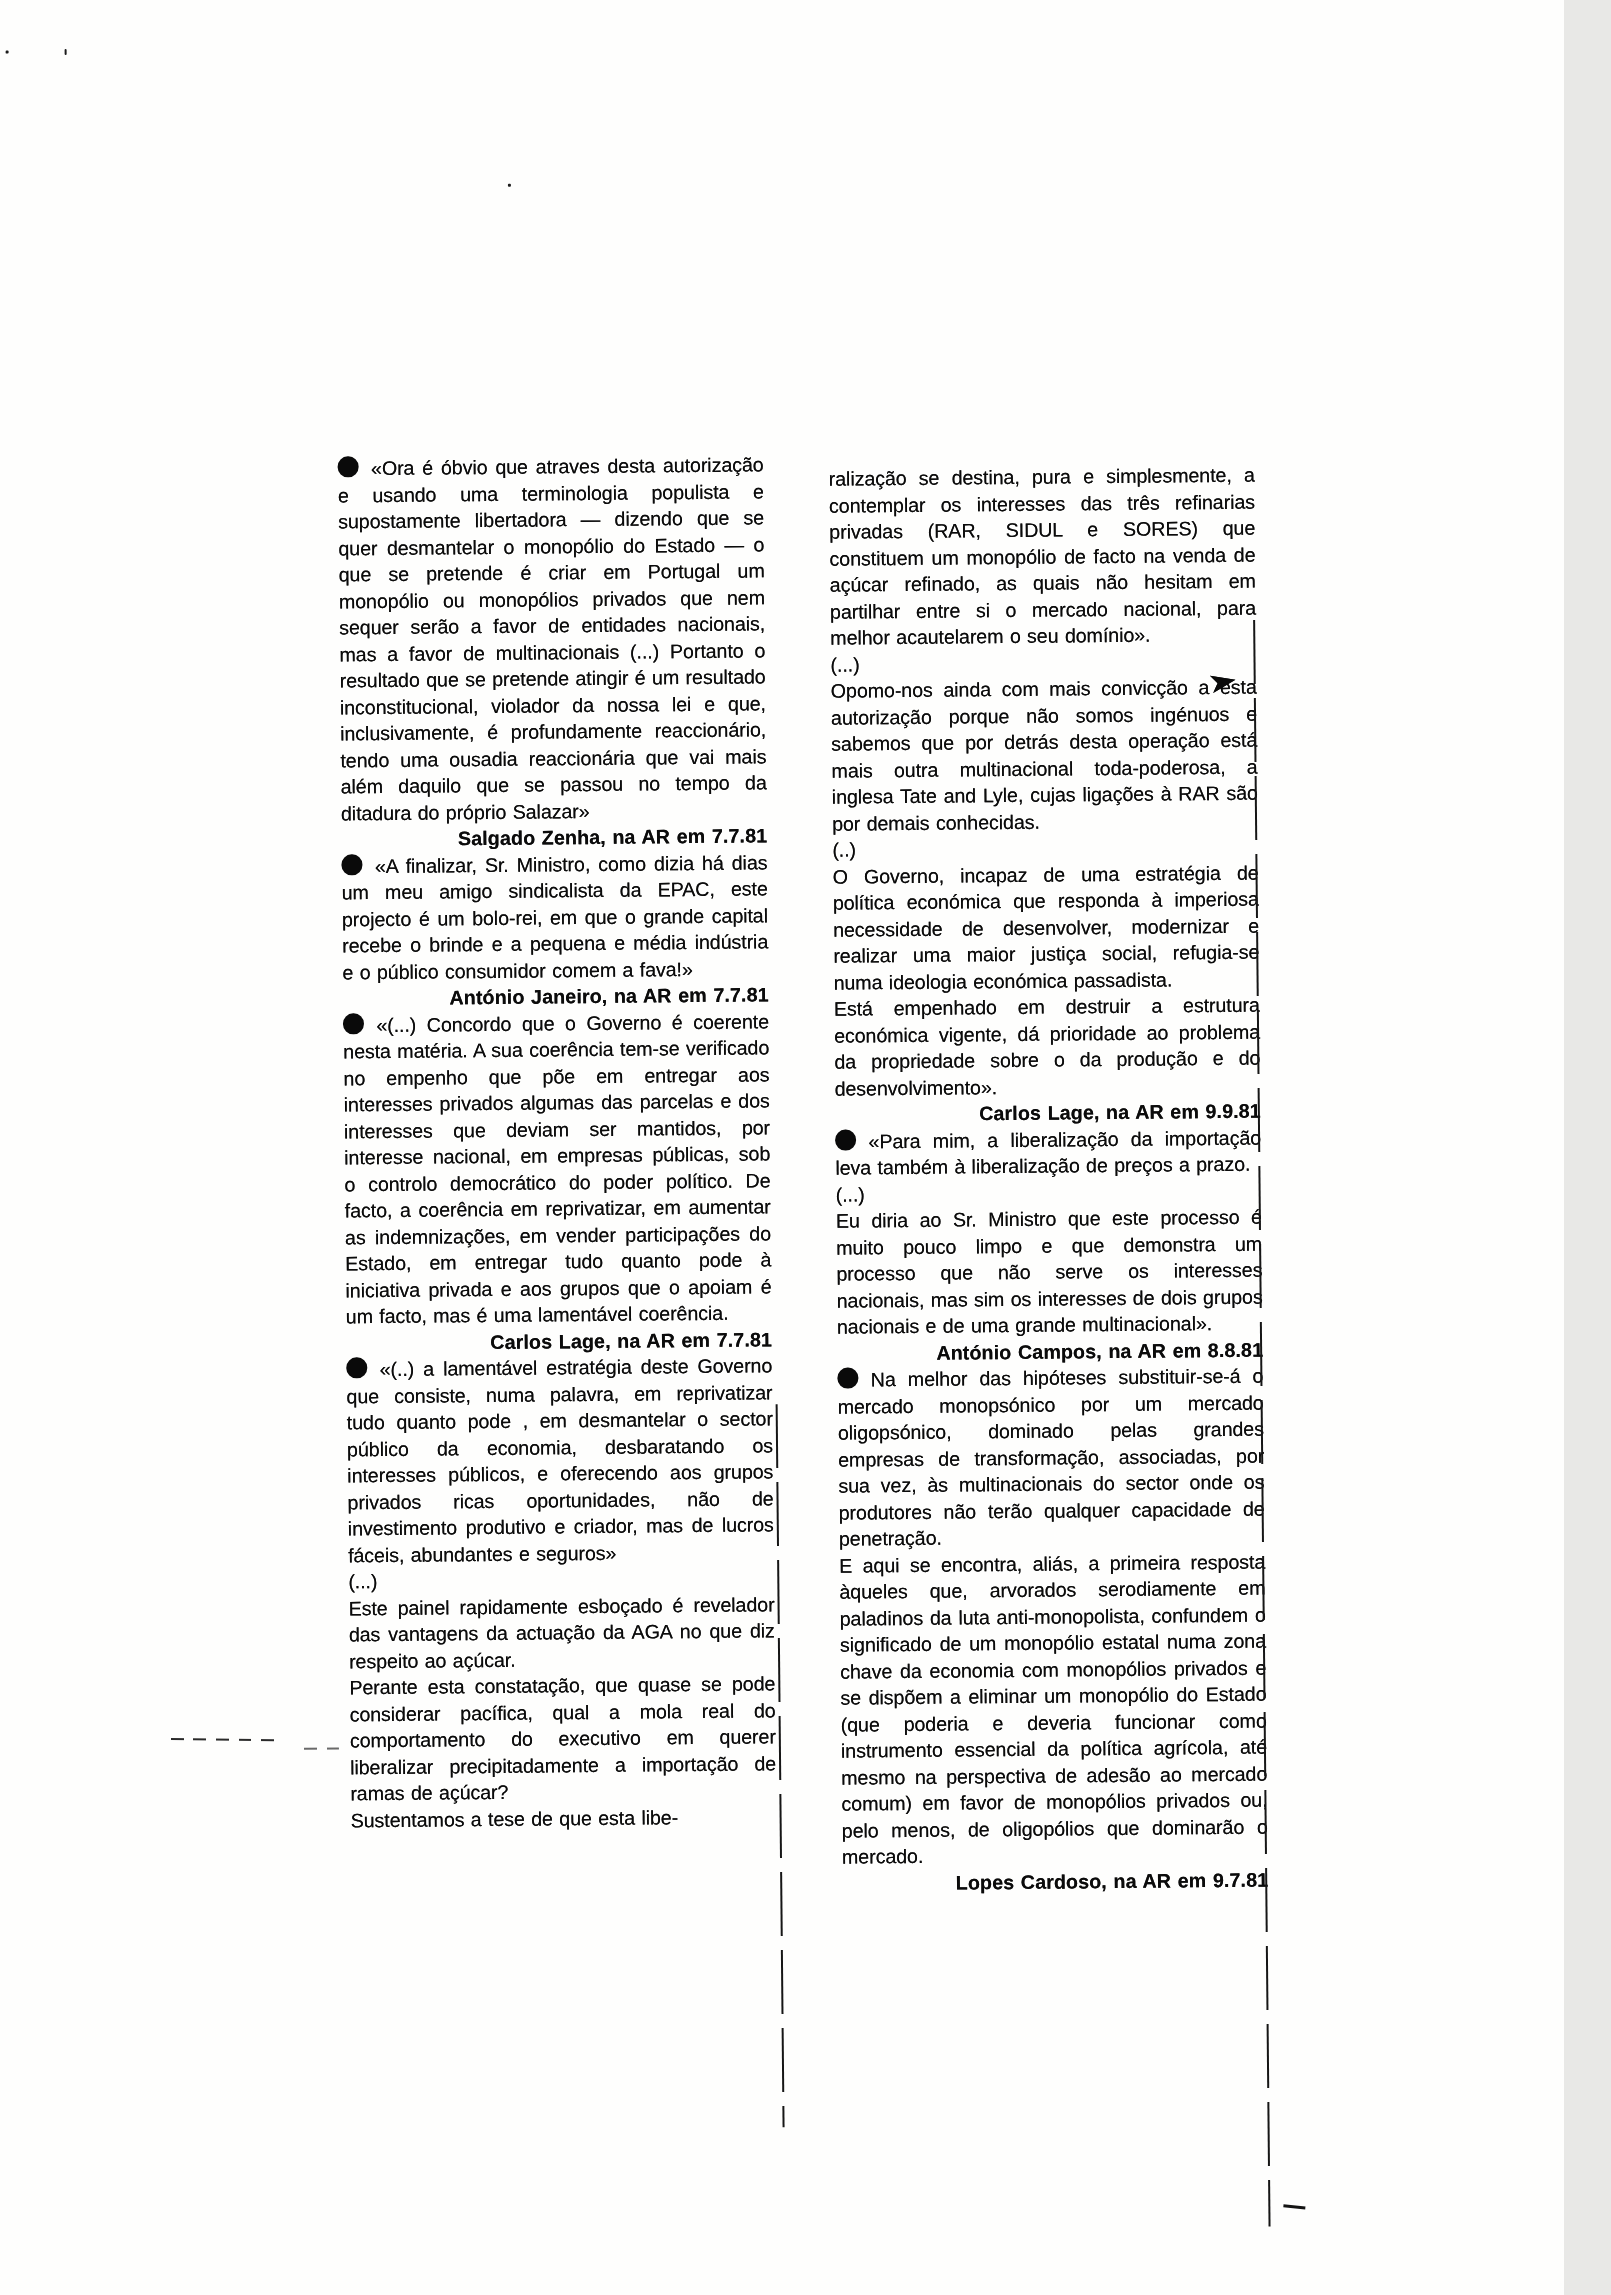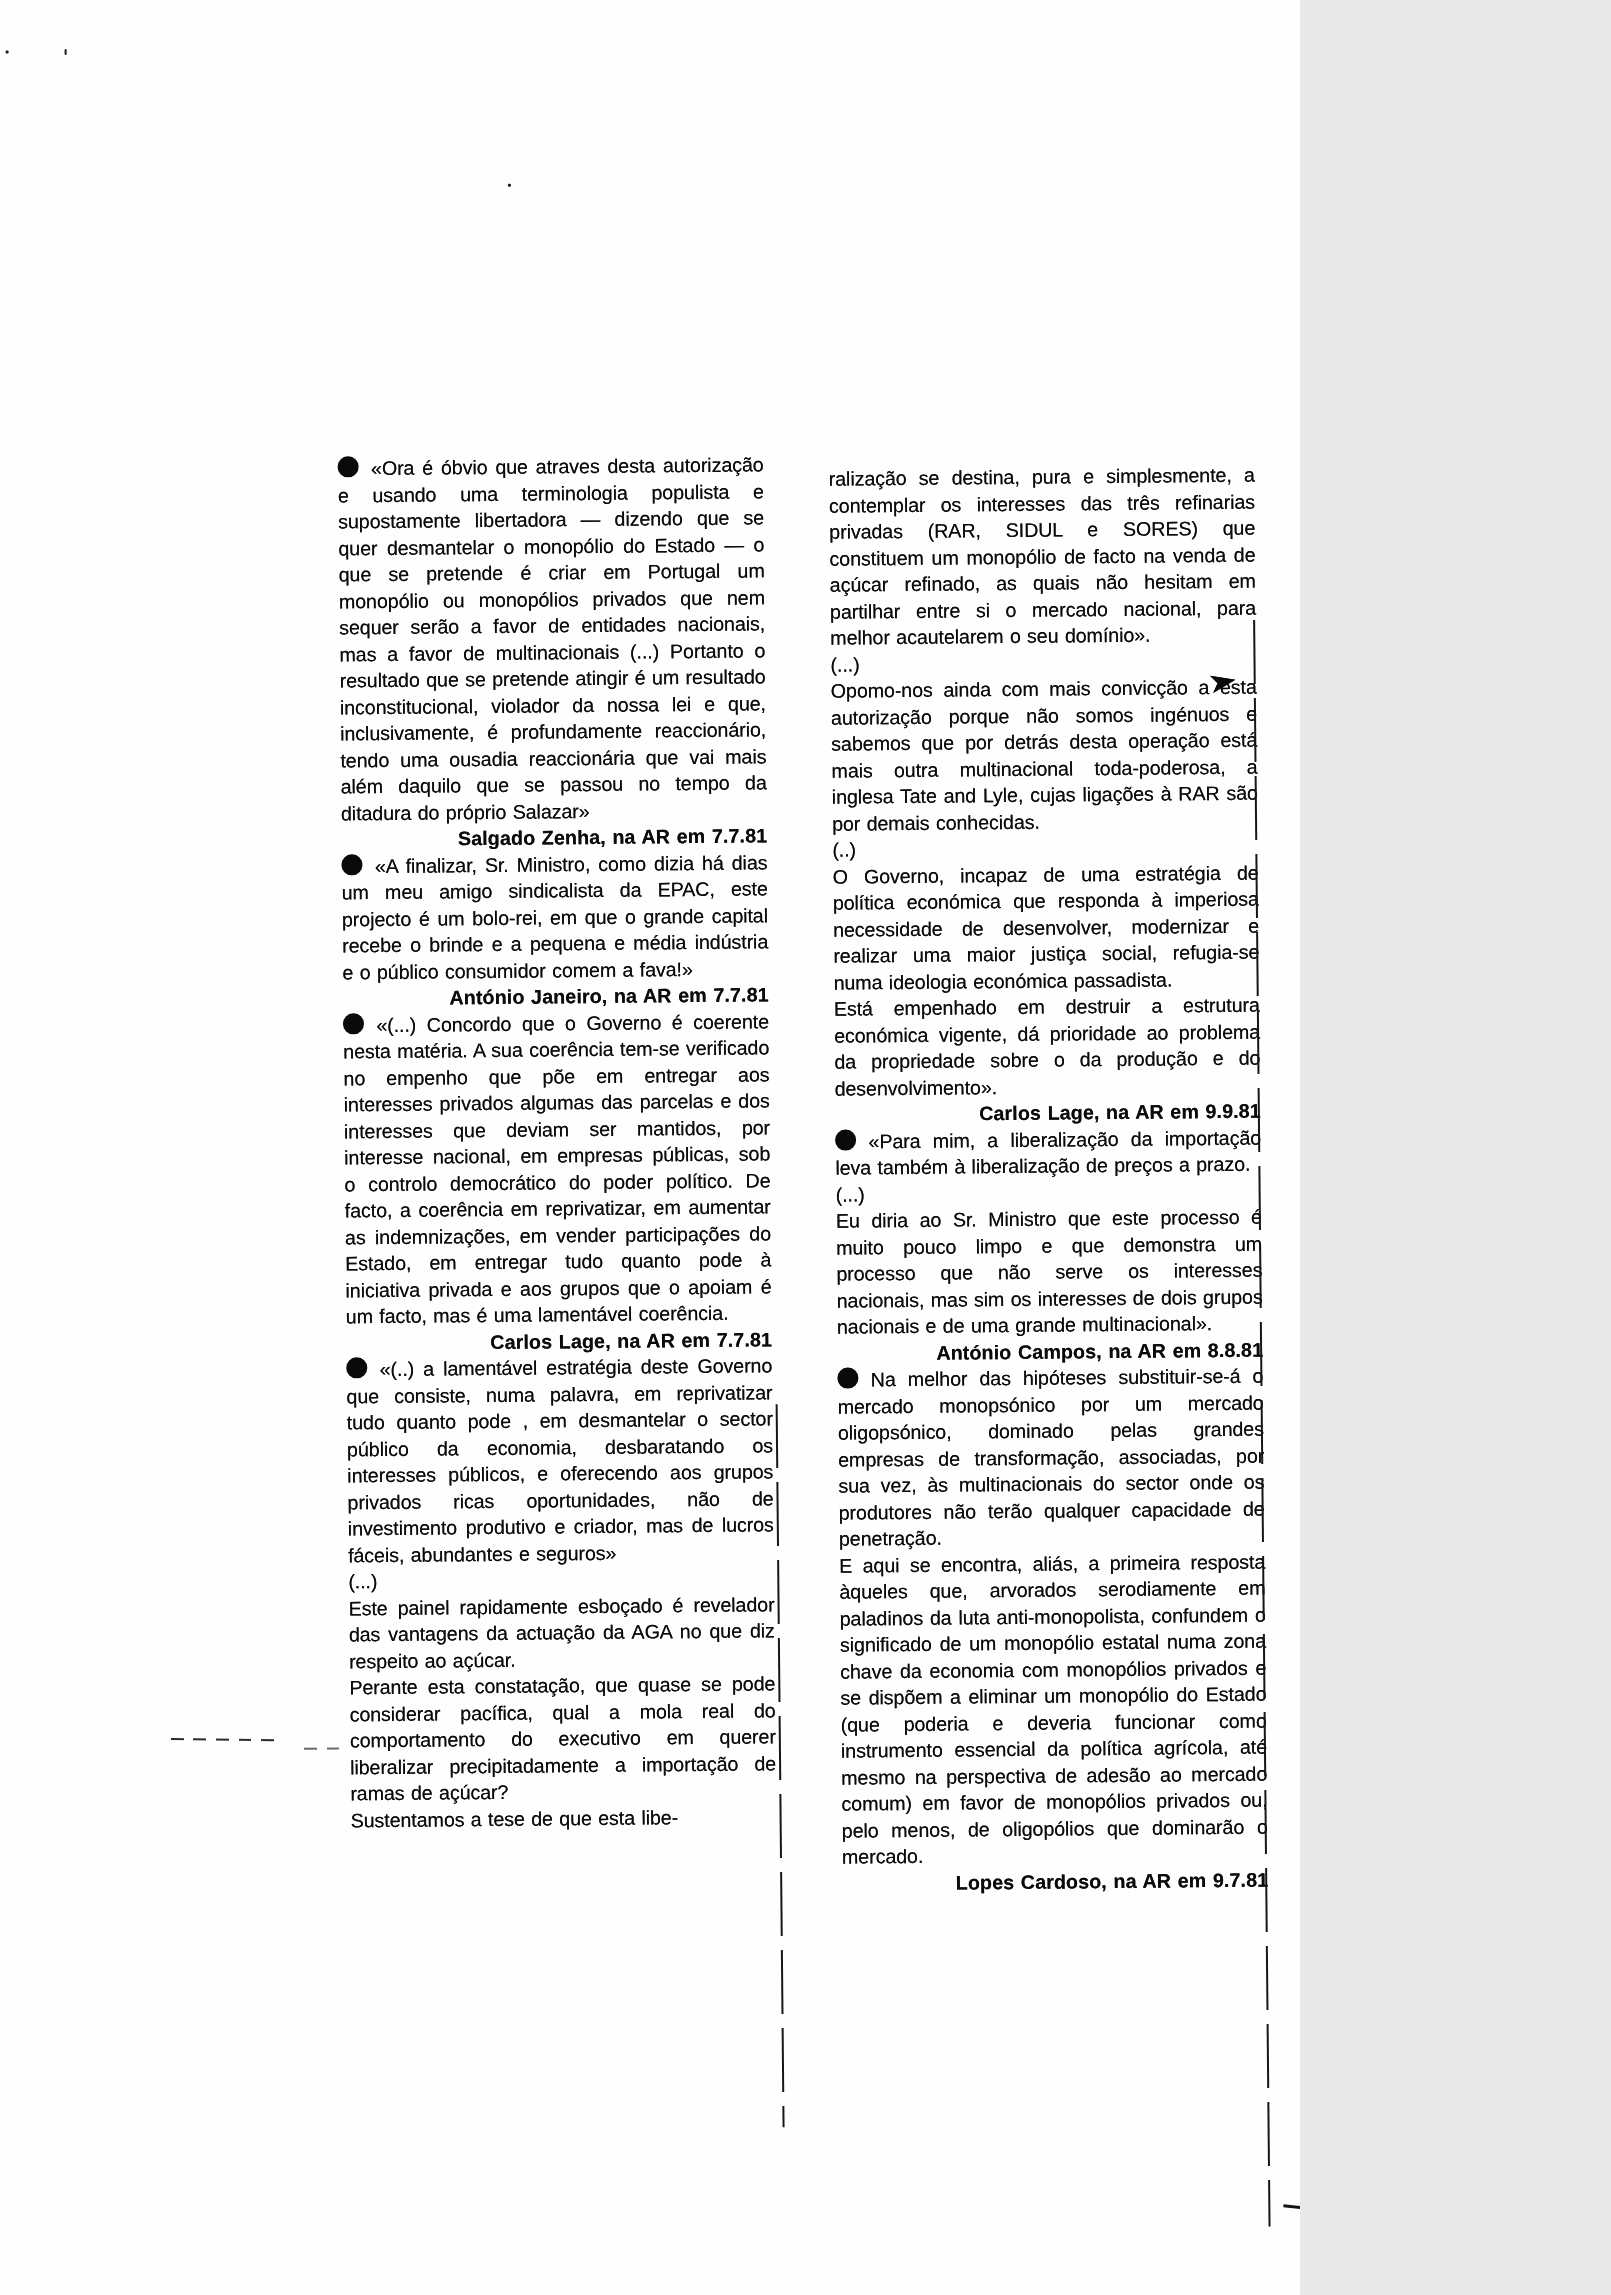--- a/index.html
+++ b/index.html
@@ -1,18 +1,18 @@
 <!DOCTYPE html>
 <html style="font-size:7.9px"><head>
 <meta charset="utf-8">
 <style>
   html,body{margin:0;padding:0;background:#e8e8e6;}
   .page{
     position:relative;
-    width:1300px;height:2295px;
+    width:1564px;height:2295px;
     background:#fefefd;
     overflow:hidden;
     font-family:"Liberation Sans", sans-serif;
   }
   .content{
     position:absolute;inset:0;
     transform:rotate(-0.55deg);
     transform-origin:806px 1130px;
   }
   .col{

